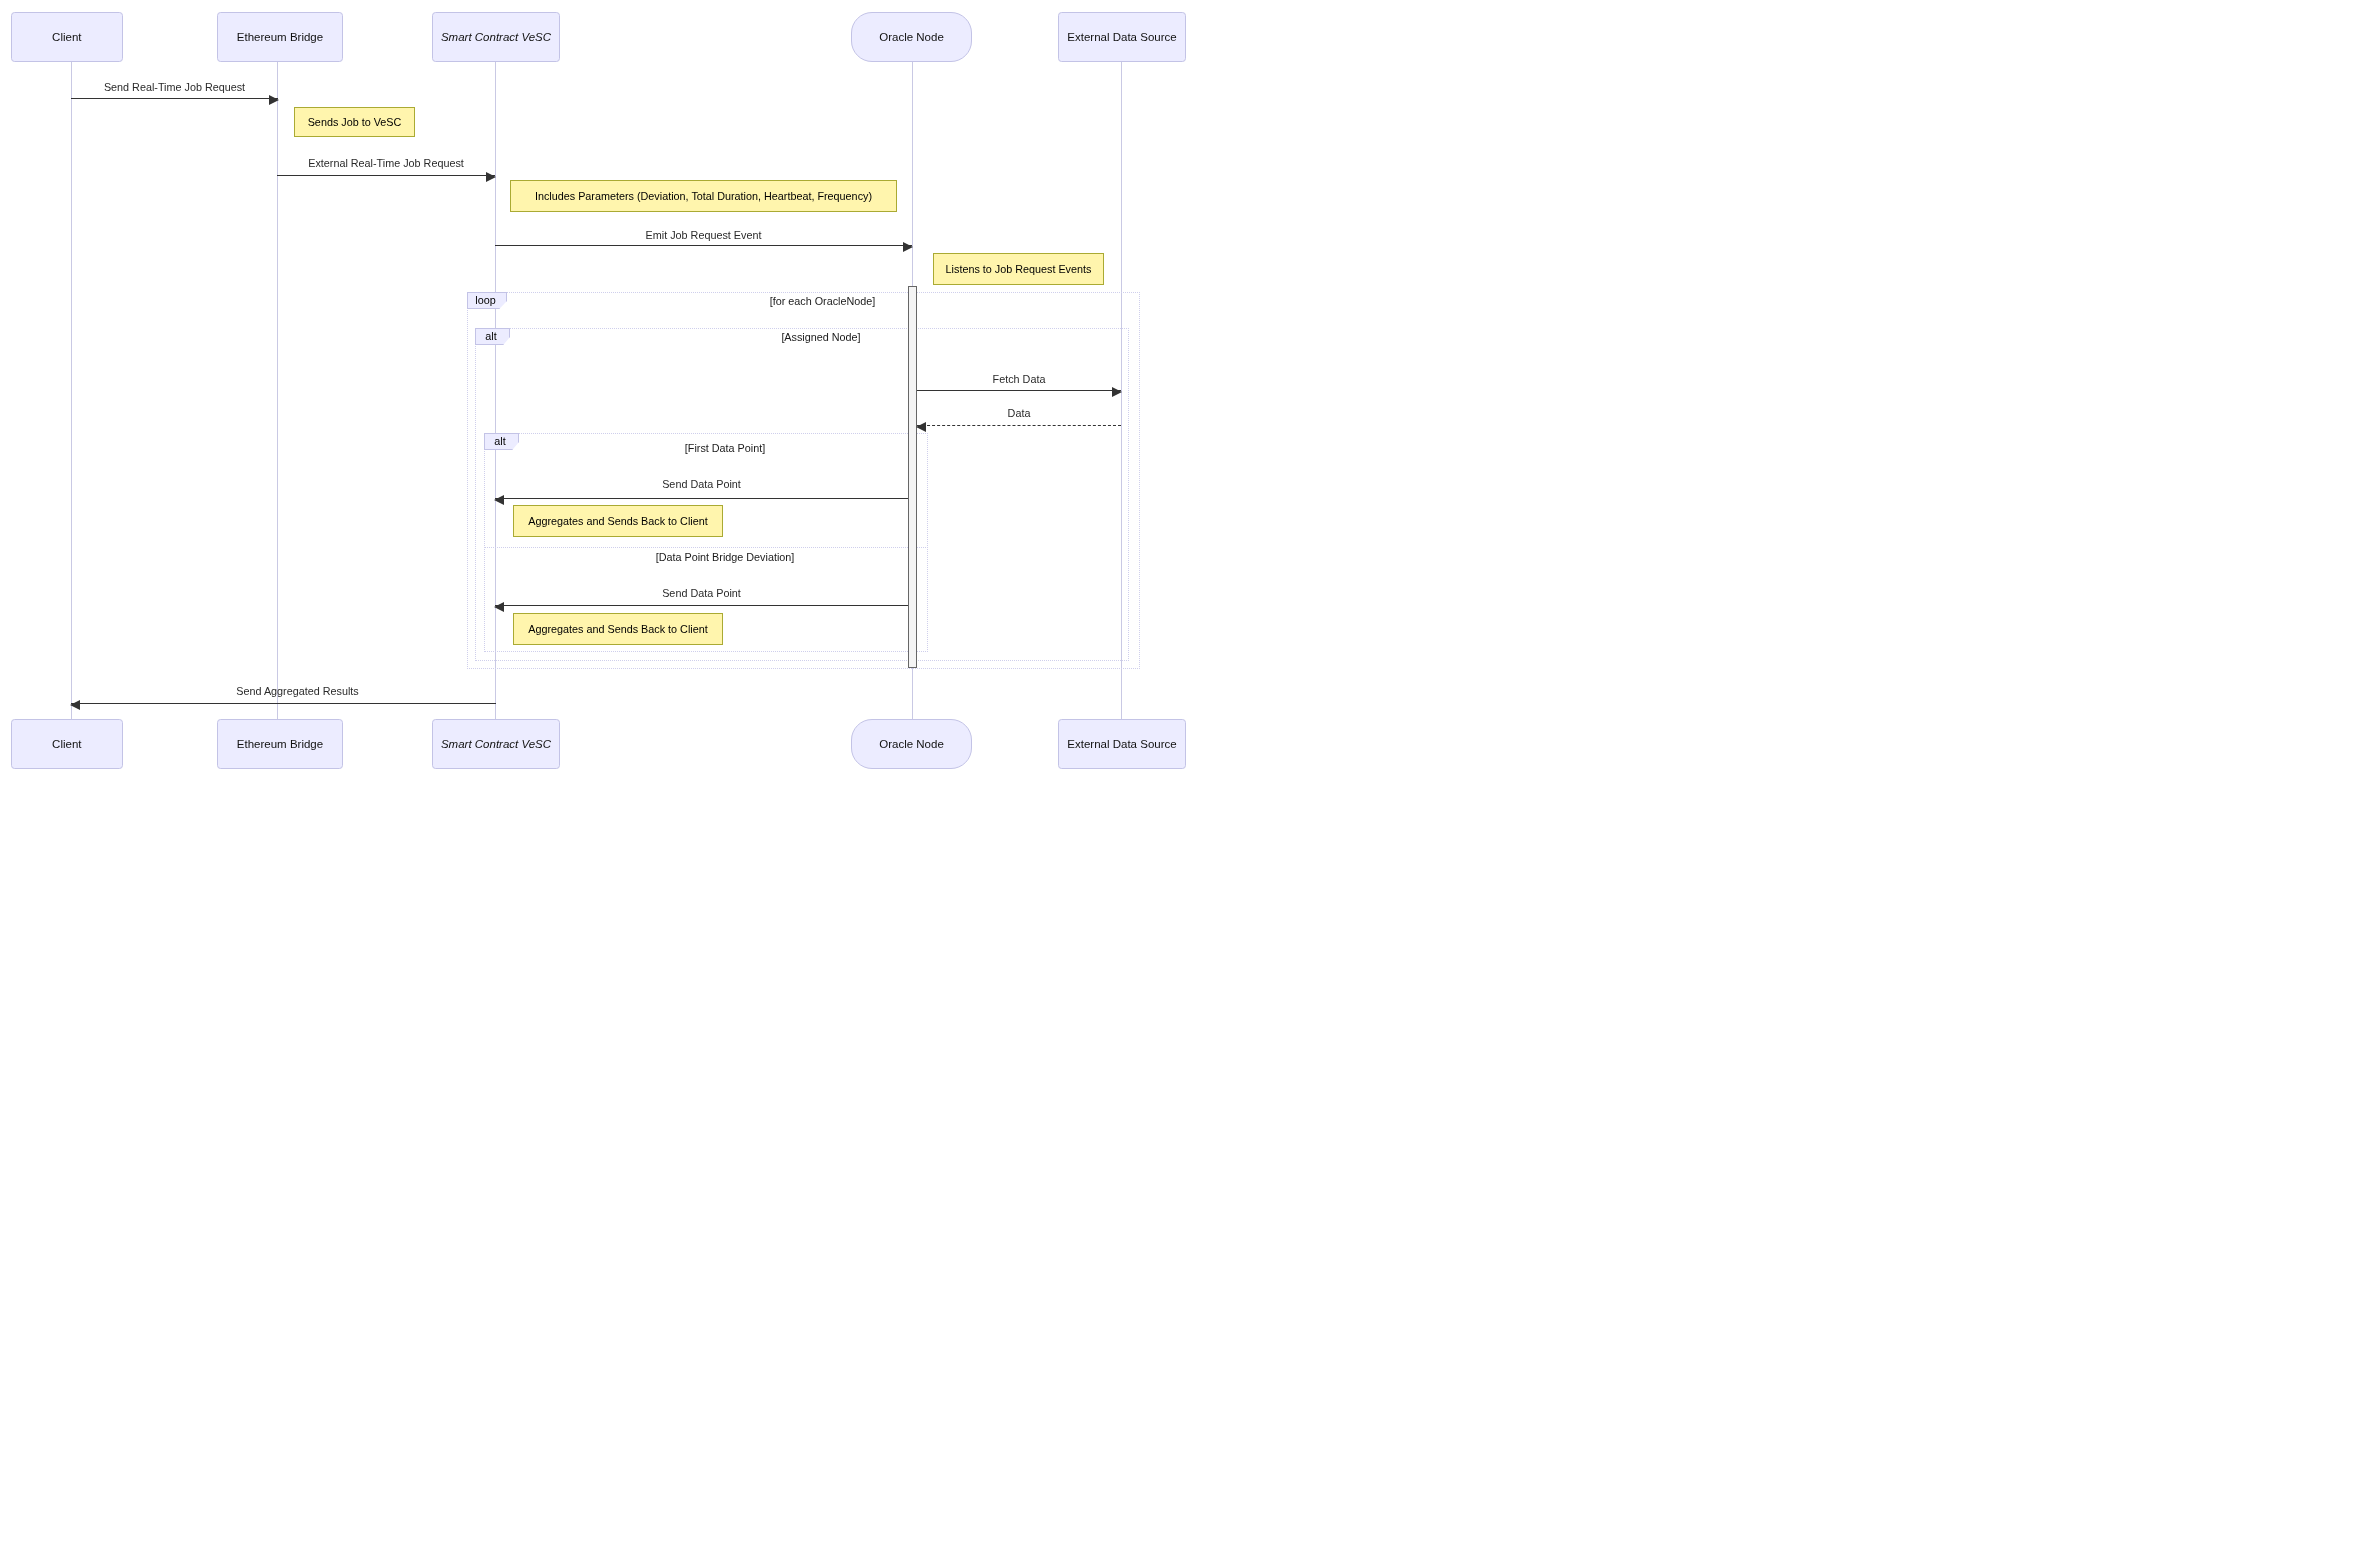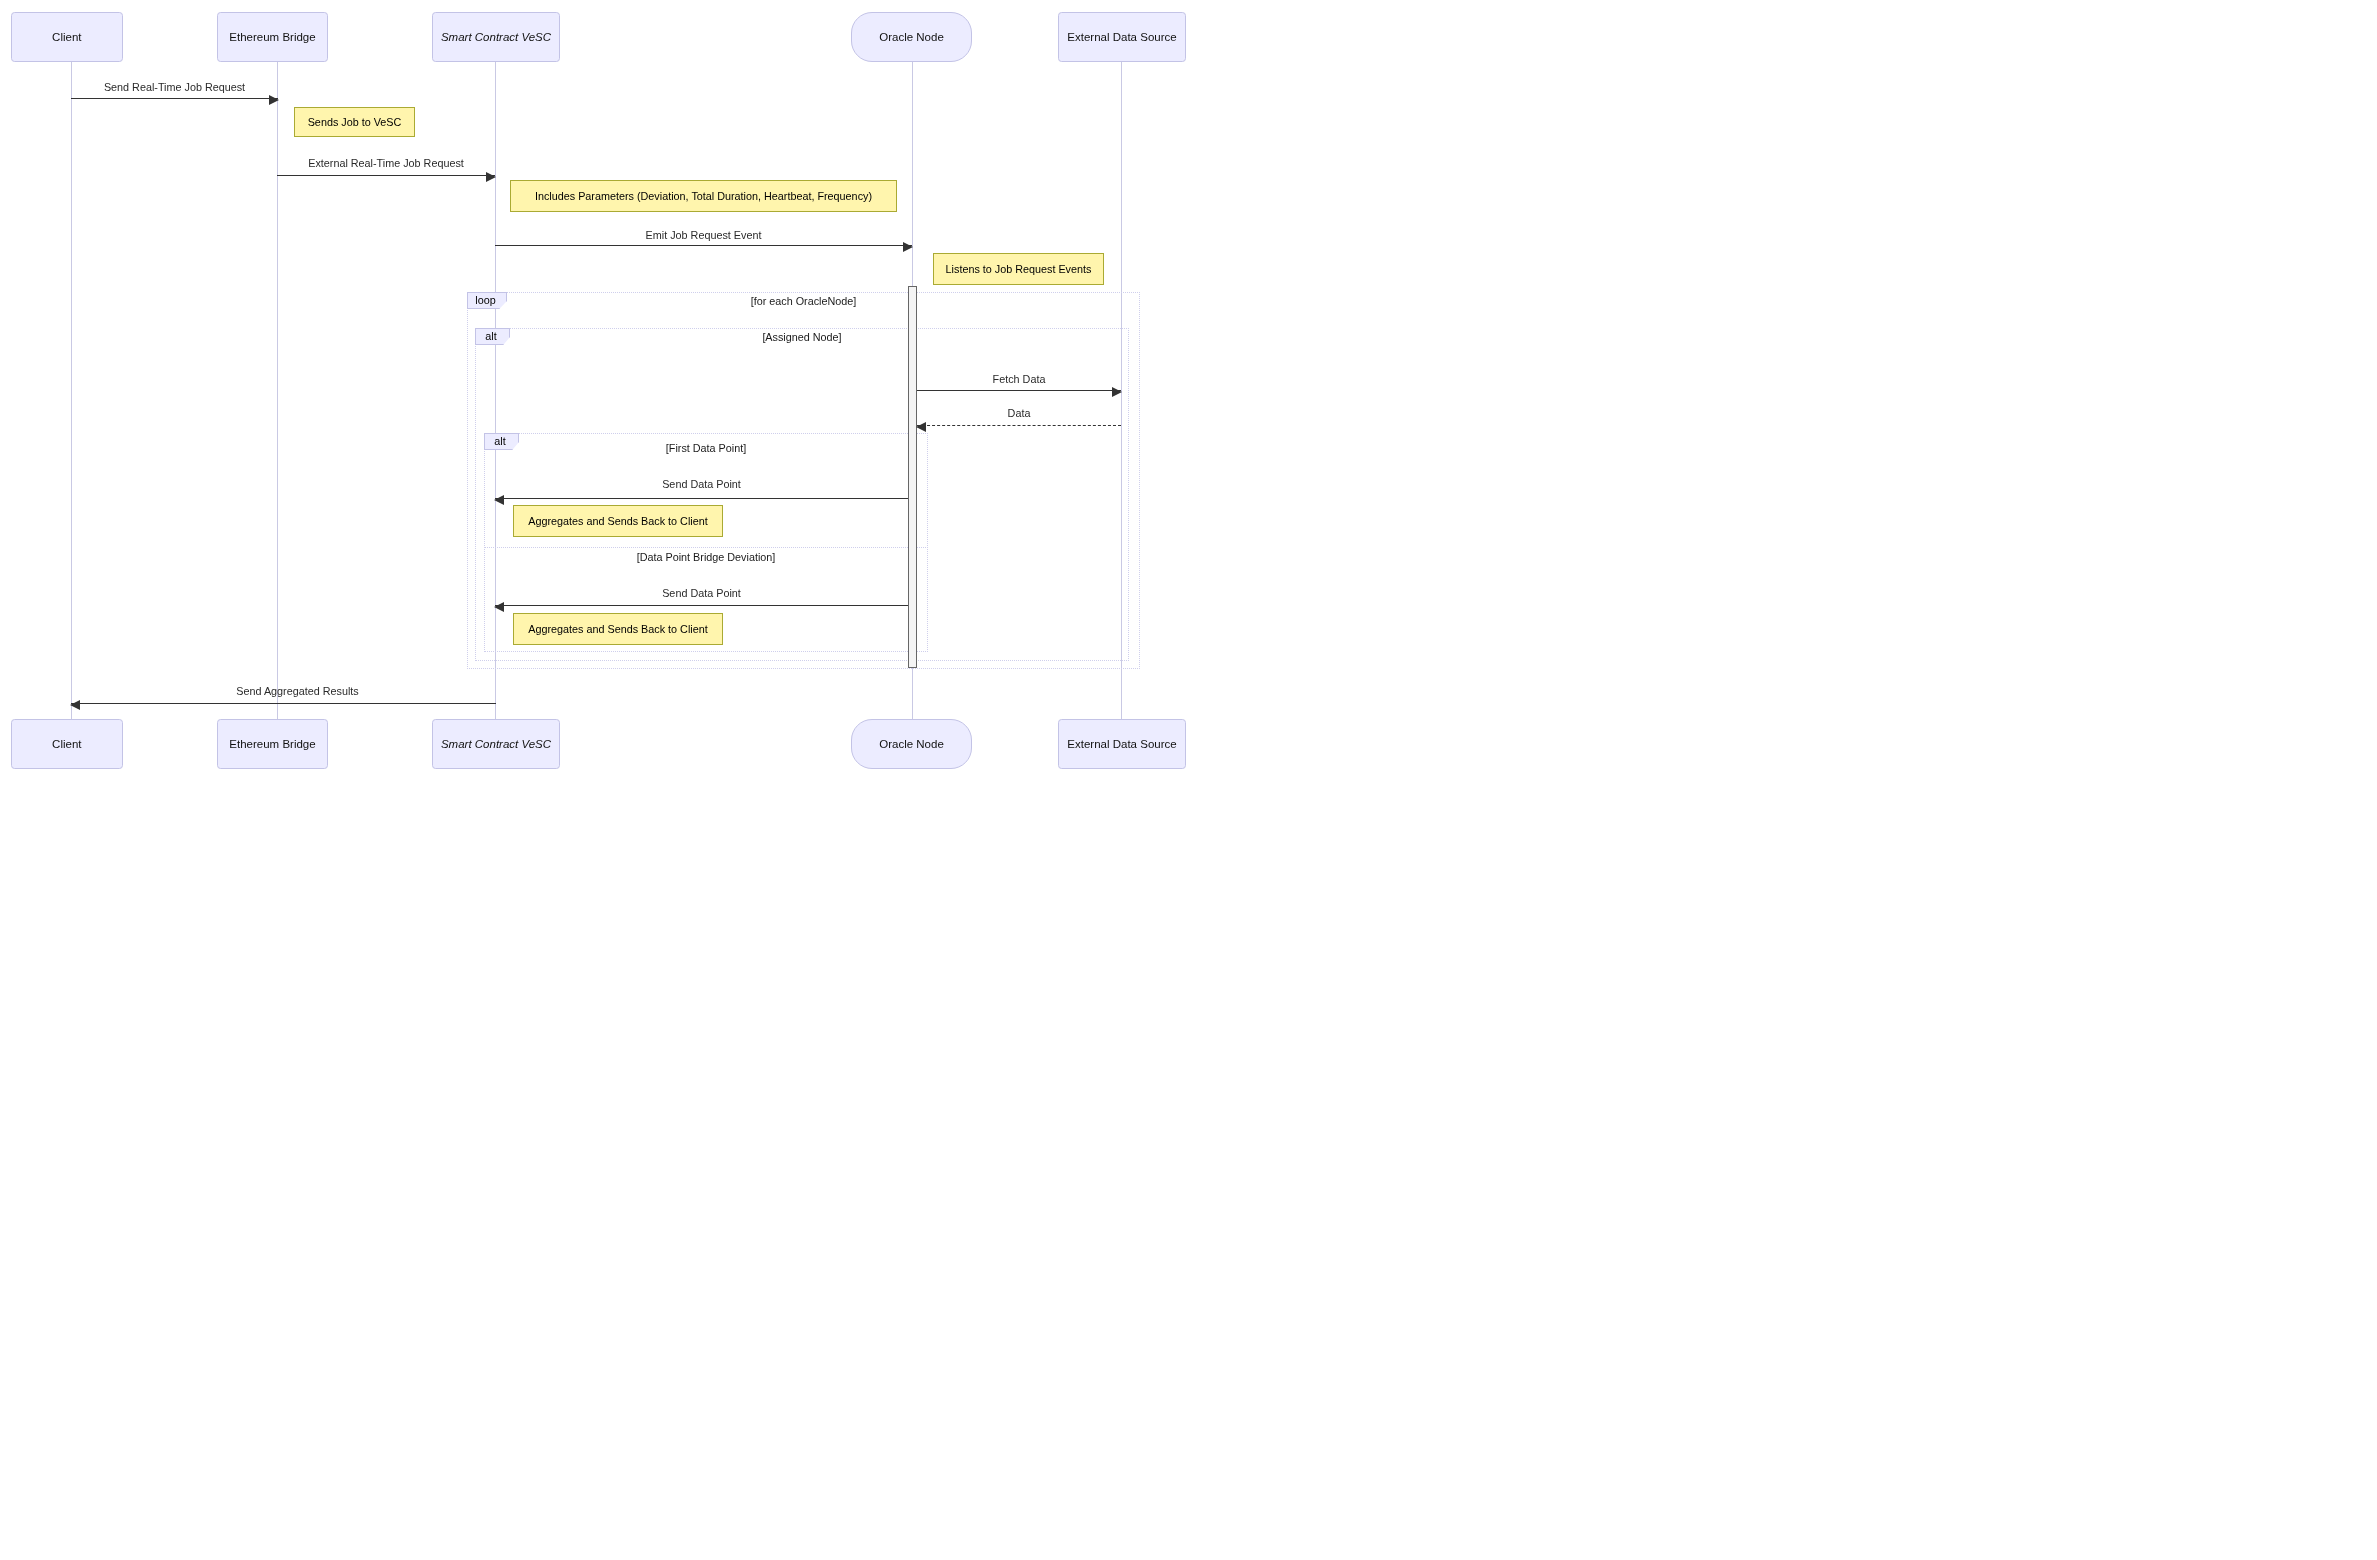--- a/index.html
+++ b/index.html
@@ -19,21 +19,21 @@
   .ll-client{left:71px;} .ll-eth{left:277px;} .ll-vesc{left:495px;} .ll-oracle{left:912px;} .ll-ext{left:1121px;}
   
   .actor{
     position:absolute; height:50px; background:var(--actor-fill);
     border:0.7px solid var(--actor-border); border-radius:3.6px;
     display:flex; align-items:center; justify-content:center;
     font-size:11.5px; color:#111; z-index:4; box-sizing:border-box; text-align:center;
   }
   .row-top{top:11.5px;} .row-bottom{top:719px;}
   .col-client{left:10.8px; width:112px;}
-  .col-eth{left:217px; width:111px;}
+  .col-eth{left:217px; width:126px;}
   .col-vesc{left:432px; width:128px;font-style:italic;}
   .col-oracle{left:851px; width:121px;border-radius:21px;}
   .col-ext{left:1058px; width:128px;}
   
   .activation{
     position:absolute; left:908px; top:286px; width:9.4px; height:382px;
     background:var(--activation-fill); border:0.7px solid var(--activation-border);
     box-sizing:border-box; z-index:3;
   }
   
@@ -43,21 +43,21 @@
   .frame-alt2{left:484px; top:433px; width:444px; height:219px;}
   .frame-label{
     position:absolute; height:17.3px; background:var(--frame-label-fill);
     border:0.7px solid var(--actor-border); box-sizing:border-box;
     font-size:10.8px; color:#000; display:flex; align-items:center; justify-content:center;
     clip-path:polygon(0 0,100% 0,100% 52%,80% 100%,0 100%); z-index:5; padding:0 7.2px 1.4px 4.3px;
   }
   .lbl-loop{left:467px; top:292px; min-width:40px;}
   .lbl-alt1{left:475px; top:328px; min-width:35px;}
   .lbl-alt2{left:484px; top:433px; min-width:35px;}
-  .frame-cond{position:absolute; height:14.4px; line-height:14.4px; text-align:center; font-size:10.8px; color:#1a1a1a; z-index:5;}
+  .frame-cond{position:absolute; height:14.4px; line-height:14.4px; text-align:center; font-size:10.8px; color:#1a1a1a; z-index:5;padding-left:19px;}
   .cond-loop{left:467px; top:294px; width:673px;}
   .cond-alt1{left:475px; top:330px; width:654px;}
   .cond-alt2{left:484px; top:441px; width:444px;}
   .cond-else{left:484px; top:550px; width:444px;}
   .alt-divider{position:absolute; left:484px; top:547px; width:444px; height:0; border-top:1.4px dotted var(--frame-border); z-index:2;}
   
   .note{
     position:absolute; background:var(--note-fill); border:0.7px solid var(--note-border);
     box-sizing:border-box; display:flex; align-items:center; justify-content:center;
     font-size:10.8px; color:#000; text-align:center; z-index:6; padding:0 6px;

